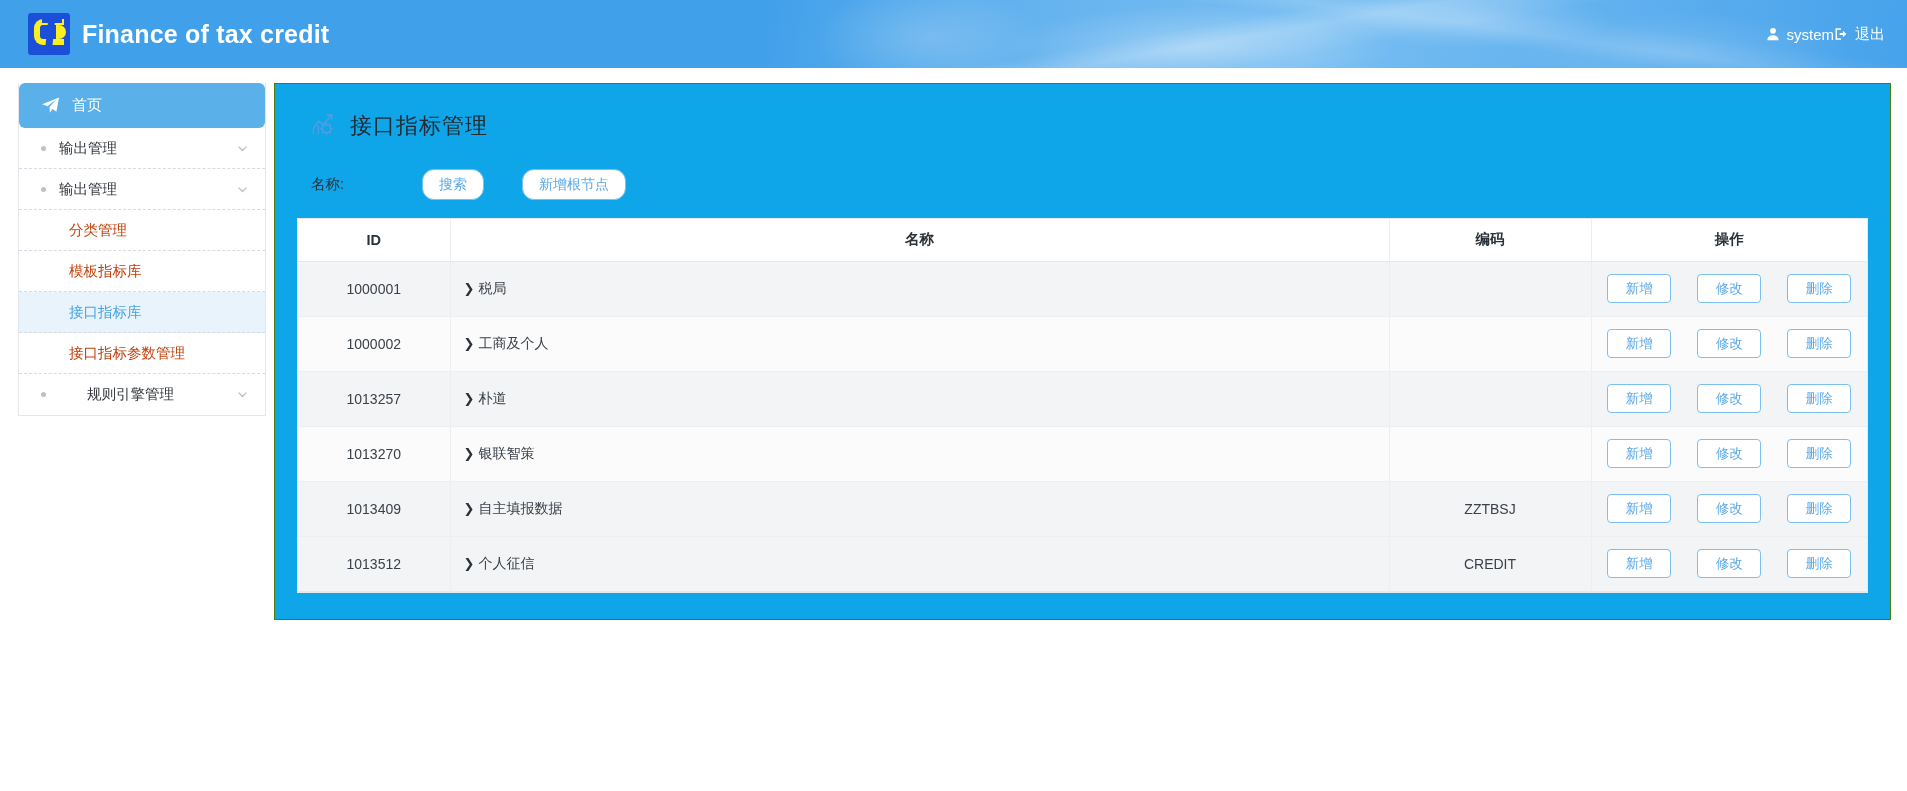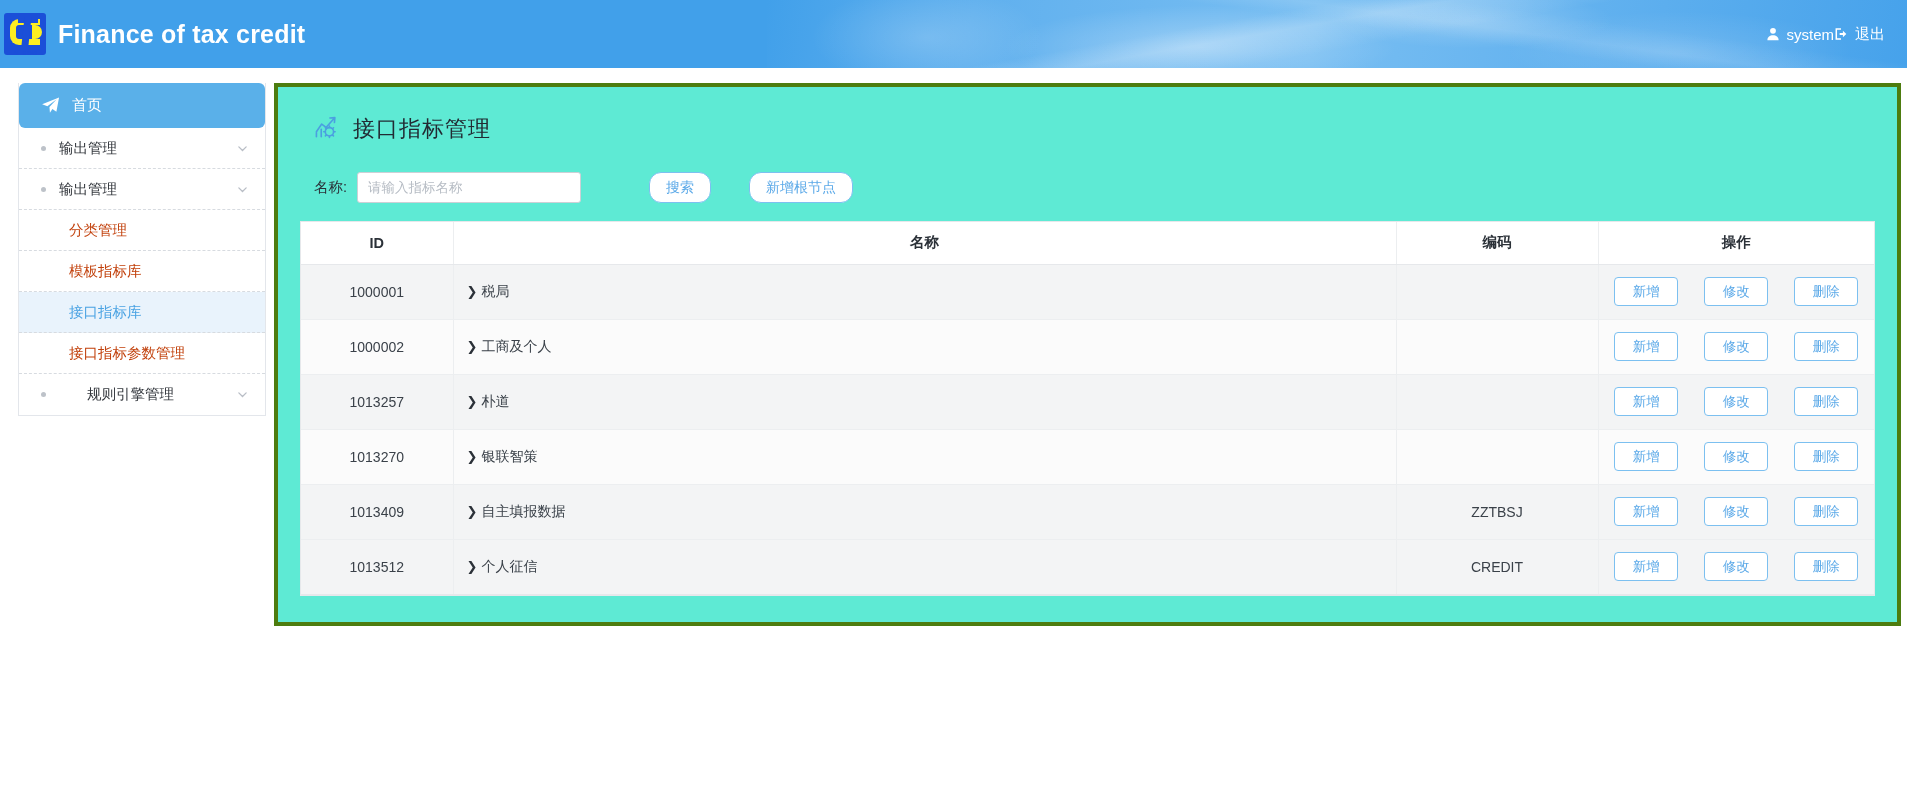--- a/index.html
+++ b/index.html
@@ -31,21 +31,21 @@
       linear-gradient(100deg, rgba(65,160,234,1) 0%, rgba(96,176,238,1) 18%, rgba(120,190,242,1) 48%, rgba(92,174,238,1) 78%, rgba(70,162,235,1) 100%);
     pointer-events: none;
   }
   .header-banner::after {
     content: "";
     position: absolute; inset: 0;
     background:
       linear-gradient(170deg, rgba(255,255,255,0) 38%, rgba(255,255,255,.20) 45%, rgba(255,255,255,0) 56%),
       linear-gradient(8deg, rgba(255,255,255,0) 55%, rgba(255,255,255,.12) 62%, rgba(255,255,255,0) 72%);
   }
-  .brand { position: relative; z-index: 3; display: flex; align-items: center; padding-left: 4px; }
+  .brand { position: relative; z-index: 3; display: flex; align-items: center; padding-left: 28px; }
   .logo {
     width: 42px; height: 42px;
     position: relative;
     background: #1b4fd8;
     border-radius: 3px;
     margin-right: 12px;
     flex: none;
   }
   .logo .ring {
     position: absolute;
@@ -154,23 +154,23 @@
     color: #c2410c;
     cursor: pointer;
     background: #fff;
   }
   .nav-sub.selected { background: #e9f3fc; color: #4ba3e3; }
   .nav-group.last { border-bottom: none; gap: 28px; }
 
   
   .main {
     flex: 1;
-    margin: 15px 6px 0 8px;
-    background: #5eead4;
-    border: 4px solid #4d7c0f;
+    margin: 15px 16px 0 8px;
+    background: #0ea5e9;
+    border: 1px solid #4d7c0f;
     padding: 18px 22px 26px 22px;
     min-width: 0;
     align-self: flex-start;
   }
   .title-row {
     display: flex; align-items: center; gap: 12px;
     padding: 8px 0 4px 14px;
   }
   .title-row h1 {
     font-size: 22px; font-weight: normal; color: #222b33;
@@ -370,21 +370,20 @@
           <path d="M7.5 17 L7.5 24.5"></path>
           <circle cx="16" cy="19.5" r="4.3"></circle>
           <path d="M16 13.6v1.4M16 24v1.4M10.1 19.5h1.4M20.5 19.5h1.4M11.8 15.3l1 1M19.2 22.7l1 1M20.2 15.3l-1 1M12.8 22.7l-1 1"></path>
         </svg>
       </span>
       <h1>接口指标管理</h1>
     </div>
 
     <div class="search-row">
       <span class="search-label">名称:</span>
-      <input class="search-input" type="text" placeholder="请输入指标名称" style="">
       <button class="btn-outline btn-search">搜索</button>
       <button class="btn-outline btn-addroot">新增根节点</button>
     </div>
 
     <div class="tbl-wrap">
       <table>
         <colgroup>
           <col class="c-id">
             <col>
             <col class="c-code">

